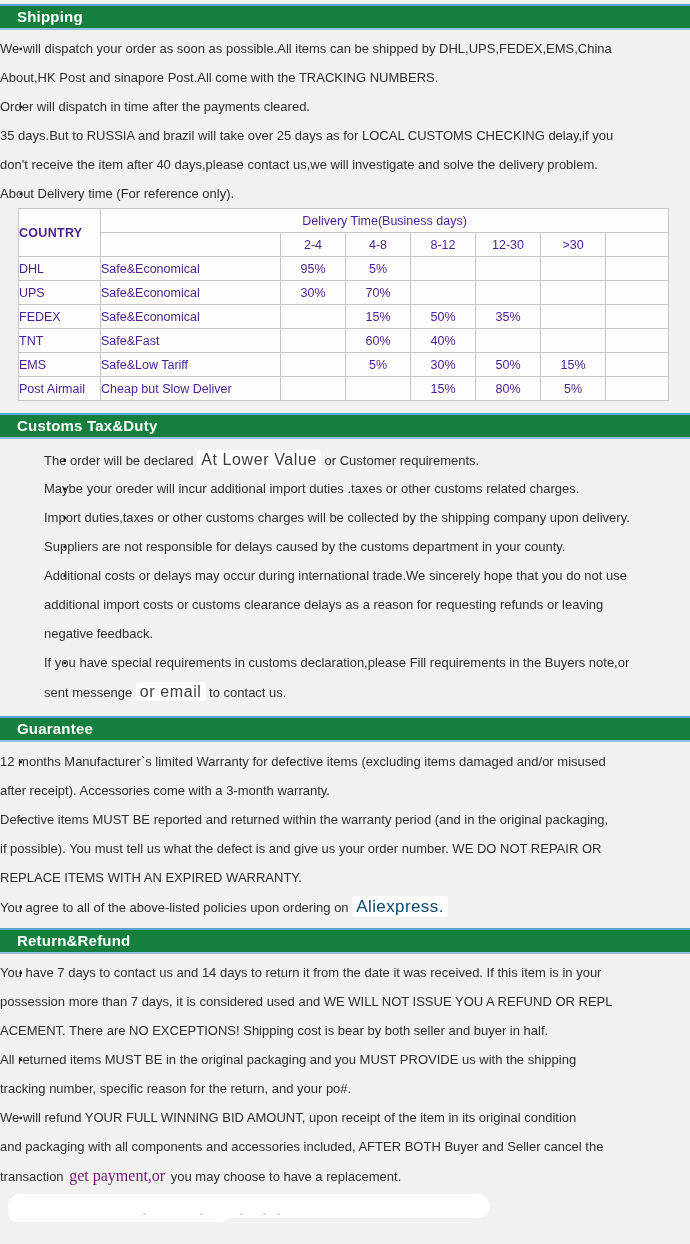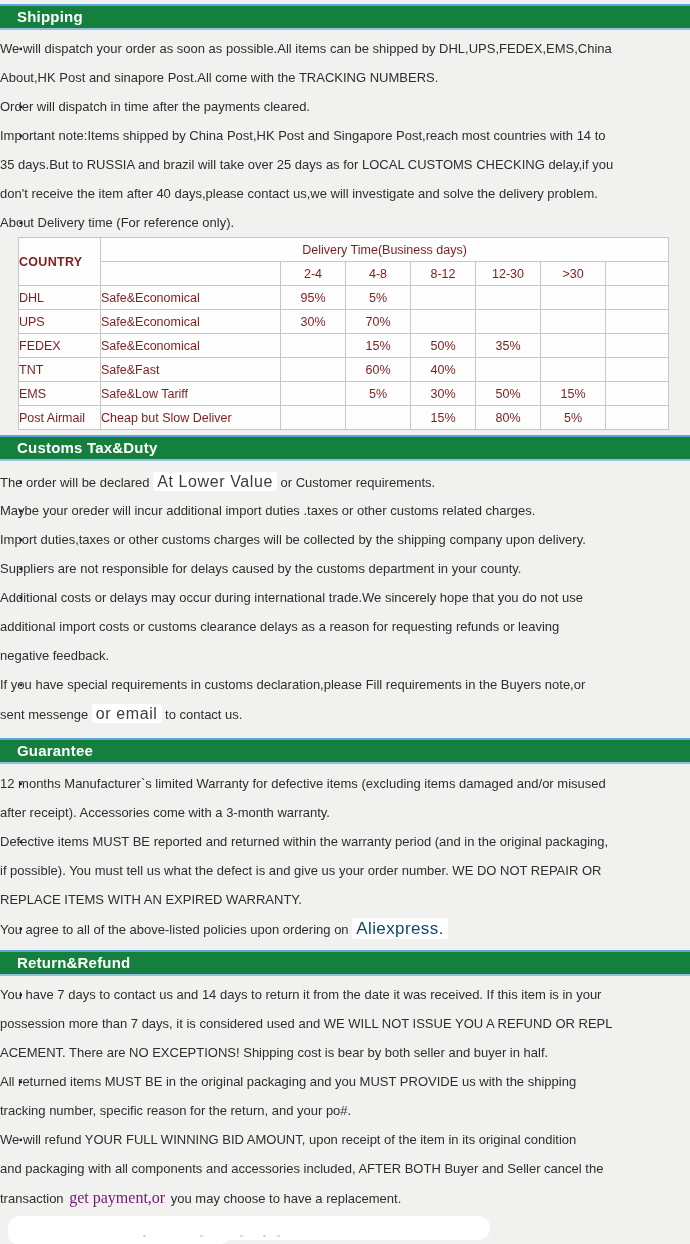--- a/index.html
+++ b/index.html
@@ -23,27 +23,27 @@
   .bar-title{
     color:#ffffff;
     font-size:15px;
     font-weight:bold;
     padding-left:17px;
     letter-spacing:0.2px;
     line-height:22px;
     white-space:nowrap;
   }
   #bar-shipping{margin-top:4px;}
-  #bar-customs{margin-top:5px;}
+  #bar-customs{margin-top:12px;}
   #bar-guarantee{margin-top:10px;}
   #bar-returns{margin-top:7px;}
 
   
   .sec{padding-top:4px;}
-  #sec-customs{padding-top:6px;}
+  #sec-customs{padding-top:6px;margin-left:44px;}
   #sec-guarantee{padding-top:5px;}
   .ln{
     position:relative;
     height:29px;
     line-height:29px;
     font-size:13px;
     white-space:nowrap;
     color:#2e2e2e;
   }
   .ln.b::before{
@@ -64,21 +64,21 @@
   table.delivery{
     border-collapse:collapse;
     margin-left:18px;
     background:#fdfdfd;
     table-layout:fixed;
   }
   table.delivery td{
     border:1px solid #c6c6c6;
     height:23px;
     font-size:12.5px;
-    color:#7f1d1d;
+    color:#4c1d95;
     padding:0;
     overflow:hidden;
     white-space:nowrap;
   }
   td.c-country{font-weight:bold;font-size:13px;color:#333;padding-left:18px;letter-spacing:0.3px;}
   td.c-dtitle{text-align:center;}
   td.c-range{text-align:center;}
   td.c-carrier{padding-left:14px;}
   td.c-desc{padding-left:28px;}
   td.c-pct{text-align:center;}
@@ -104,21 +104,20 @@
 </head>
 <body>
 
 <div class="bar" id="bar-shipping">
   <span class="bar-title">Shipping</span>
 </div>
 <div class="sec" id="sec-shipping">
   <div class="ln b">We will dispatch your order as soon as possible.All items can be shipped by DHL,UPS,FEDEX,EMS,China</div>
   <div class="ln">About,HK Post and sinapore Post.All come with the TRACKING NUMBERS.</div>
   <div class="ln b">Order will dispatch in time after the payments cleared.</div>
-  <div class="ln b">Important note:Items shipped by China Post,HK Post and Singapore Post,reach most countries with 14 to</div>
   <div class="ln">35 days.But to RUSSIA and brazil will take over 25 days as for LOCAL CUSTOMS CHECKING delay,if you</div>
   <div class="ln">don't receive the item after 40 days,please contact us,we will investigate and solve the delivery problem.</div>
   <div class="ln b">About Delivery time (For reference only).</div>
 </div>
 
 <table class="delivery">
   <colgroup>
     <col style="width:82px">
       <col style="width:180px">
       <col style="width:65px">

